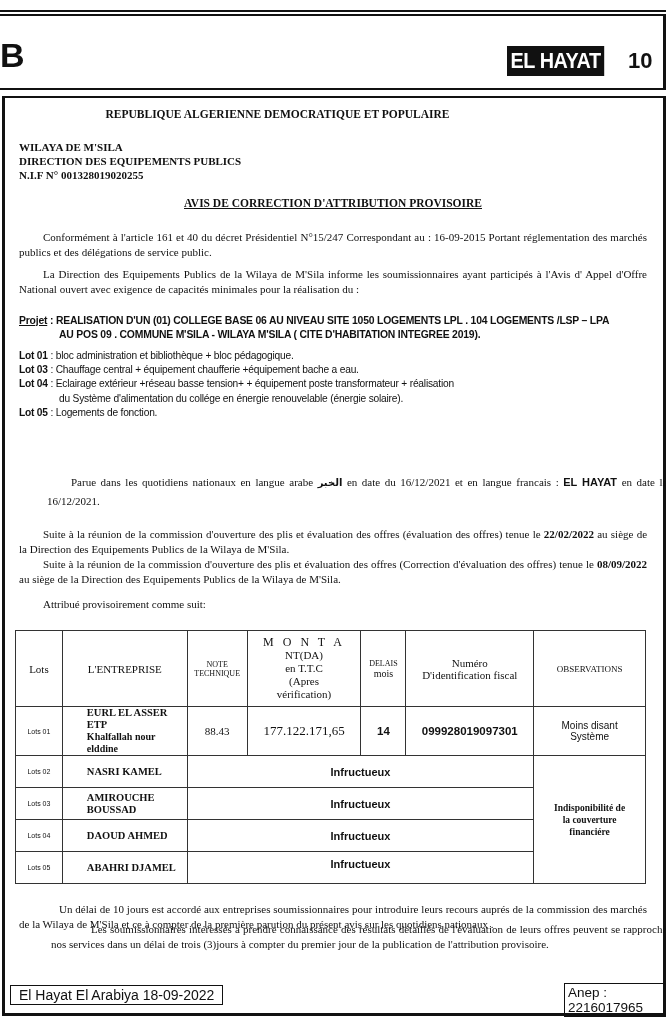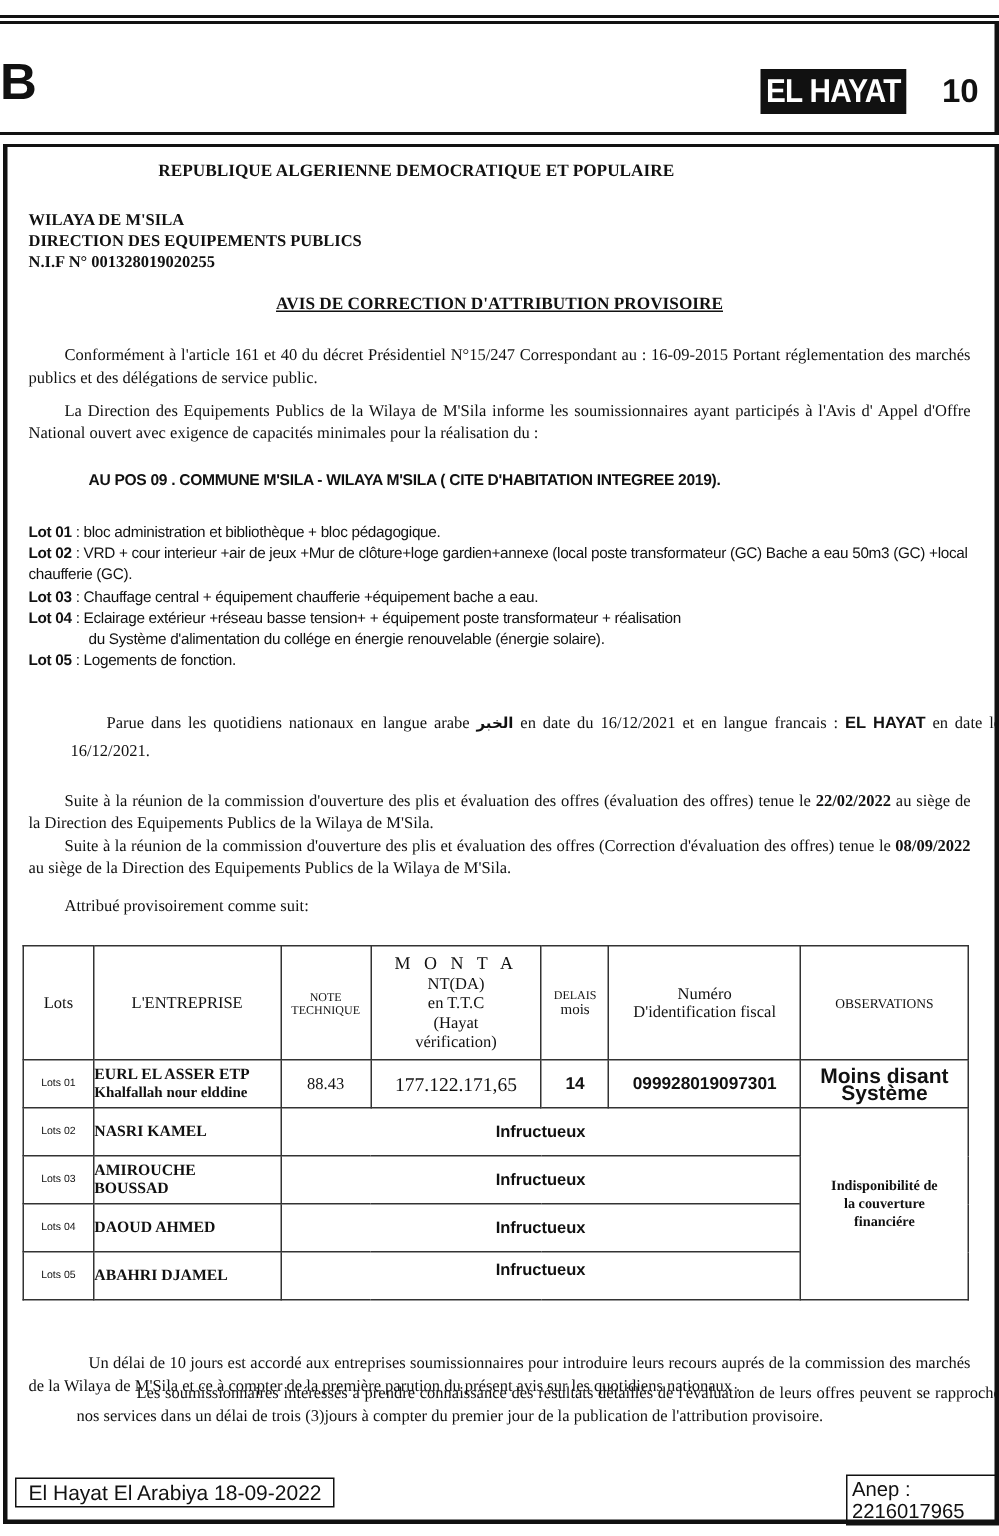--- a/index.html
+++ b/index.html
@@ -29,26 +29,26 @@
   .lots b { font-weight: bold; }
   .lots .cont { padding-left: 40px; }
 
   table.res { position: absolute; left: 15px; top: 630px; width: 631px; border-collapse: collapse; font-family: "Liberation Serif", serif; }
   table.res td, table.res th { border: 1px solid #333; text-align: center; vertical-align: middle; }
   table.res th { font-weight: normal; font-size: 11px; }
   .th-small { font-size: 8px !important; }
   .th-amount { font-size: 11px; line-height: 13px; }
   .th-amount .big { letter-spacing: 3px; font-size: 12px; }
   .lot-cell { font-family: "Liberation Sans", sans-serif; font-size: 7px; }
-  .ent { text-align: left !important; padding-left: 0; font-weight: bold; font-size: 10.5px; line-height: 12px; }
+  .ent { text-align: left !important; padding-left: 24px; font-weight: bold; font-size: 10.5px; line-height: 12px; }
   .ent .sub { font-size: 10px; }
   .num { font-family: "Liberation Sans", sans-serif; font-weight: bold; font-size: 11.5px; }
   .infr { font-family: "Liberation Sans", sans-serif; font-weight: bold; font-size: 11px; vertical-align: top !important; padding-top: 6px; }
   .infr-mid { font-family: "Liberation Sans", sans-serif; font-weight: bold; font-size: 11px; }
-  .obs { font-family: "Liberation Sans", sans-serif; font-weight: bold; font-size: 14px; line-height: 11px; }
+  .obs { font-family: "Liberation Sans", sans-serif; font-weight: normal; font-size: 10px; line-height: 11px; }
   .obs2 { font-weight: bold; font-size: 9.5px; line-height: 12px; }
 
   .footer-left { position: absolute; left: 10px; top: 985px; border: 1.5px solid #111; padding: 1px 8px; font-family: "Liberation Sans", sans-serif; font-size: 14px; }
   .footer-right { position: absolute; left: 522px; top: 983px; border: 1.5px solid #111; padding: 1px 3px; font-family: "Liberation Sans", sans-serif; font-size: 13.5px; margin-left: 42px; }
 </style>
 </head>
 <body>
 
 <div class="top-rule"></div>
 <div class="masthead">
@@ -66,26 +66,26 @@
   <div>DIRECTION DES EQUIPEMENTS PUBLICS</div>
   <div>N.I.F N° 001328019020255</div>
 </div>
 
 <div class="title">AVIS DE CORRECTION D'ATTRIBUTION PROVISOIRE</div>
 
 <div class="para" style="top:230px;"><span class="indent"></span><span>Conformément à l'article 161 et 40 du décret Présidentiel N°15/247 Correspondant au : 16-09-2015 Portant réglementation des marchés publics et des délégations de service public.</span></div>
 <div class="para" style="top:267px;"><span class="indent"></span><span>La Direction des Equipements Publics de la Wilaya de M'Sila informe les soumissionnaires ayant participés à l'Avis d' Appel d'Offre National ouvert avec exigence de capacités minimales pour la réalisation du :</span></div>
 
 <div class="project">
+  <div><span class="label">Projet</span> <span>: REALISATION D'UN (01) COLLEGE BASE 06 AU NIVEAU SITE 1050 LOGEMENTS LPL . 104 LOGEMENTS /LSP – LPA</span></div>
   <div class="line2">AU POS 09 . COMMUNE M'SILA - WILAYA M'SILA ( CITE D'HABITATION INTEGREE 2019).</div>
 </div>
 
 <div class="lots">
   <div><b>Lot 01</b> <span>: bloc administration et bibliothèque + bloc pédagogique.</span></div>
-  <div><b>Lot 02</b> <span>: VRD + cour interieur +air de jeux +Mur de clôture+loge gardien+annexe (local poste transformateur (GC) Bache a eau 50m3 (GC) +local chaufferie (GC).</span></div>
   <div><b>Lot 03</b> <span>: Chauffage central + équipement chaufferie +équipement bache a eau.</span></div>
   <div><b>Lot 04</b> <span>: Eclairage extérieur +réseau basse tension+ + équipement poste transformateur + réalisation</span></div>
   <div class="cont">du Système d'alimentation du collége en énergie renouvelable (énergie solaire).</div>
   <div><b>Lot 05</b> <span>: Logements de fonction.</span></div>
 </div>
 
 <div class="para" style="top:473px; line-height:18px;margin-left:28px;">
   <span class="indent"></span><span>Parue dans les quotidiens nationaux en langue arabe</span>
   <span style="font-family:'DejaVu Sans',sans-serif; font-weight:bold; font-size:10px;">الخبر</span>
   <span>en date du  16/12/2021 et en langue francais :</span>
@@ -115,21 +115,21 @@
       <col style="width:114px">
       <col style="width:45px">
       <col style="width:128px">
       <col style="width:112px">
   </colgroup>
   <tbody>
       <tr style="height:76px;">
     <th>Lots</th>
     <th>L'ENTREPRISE</th>
     <th class="th-small"><span>NOTE</span><br><span>TECHNIQUE</span></th>
-    <th class="th-amount"><span class="big">M O N T A</span><br><span>NT(DA)</span><br><span>en T.T.C</span><br><span>(Hayat</span><br><span>vérification)</span></th>
+    <th class="th-amount"><span class="big">M O N T A</span><br><span>NT(DA)</span><br><span>en T.T.C</span><br><span>(Apres</span><br><span>vérification)</span></th>
     <th class="th-small"><span>DELAIS</span><br><span style="font-size:10px">mois</span></th>
     <th><span>Numéro</span><br><span>D'identification fiscal</span></th>
     <th style="font-size:9px;">OBSERVATIONS</th>
   </tr>
   <tr style="height:32px;">
     <td class="lot-cell">Lots 01</td>
     <td class="ent"><span>EURL EL ASSER ETP</span><br><span class="sub">Khalfallah nour elddine</span></td>
     <td style="font-size:11px;">88.43</td>
     <td class="num" style="font-family:'Liberation Serif',serif; font-weight:normal; font-size:13px;">177.122.171,65</td>
     <td class="num">14</td>

